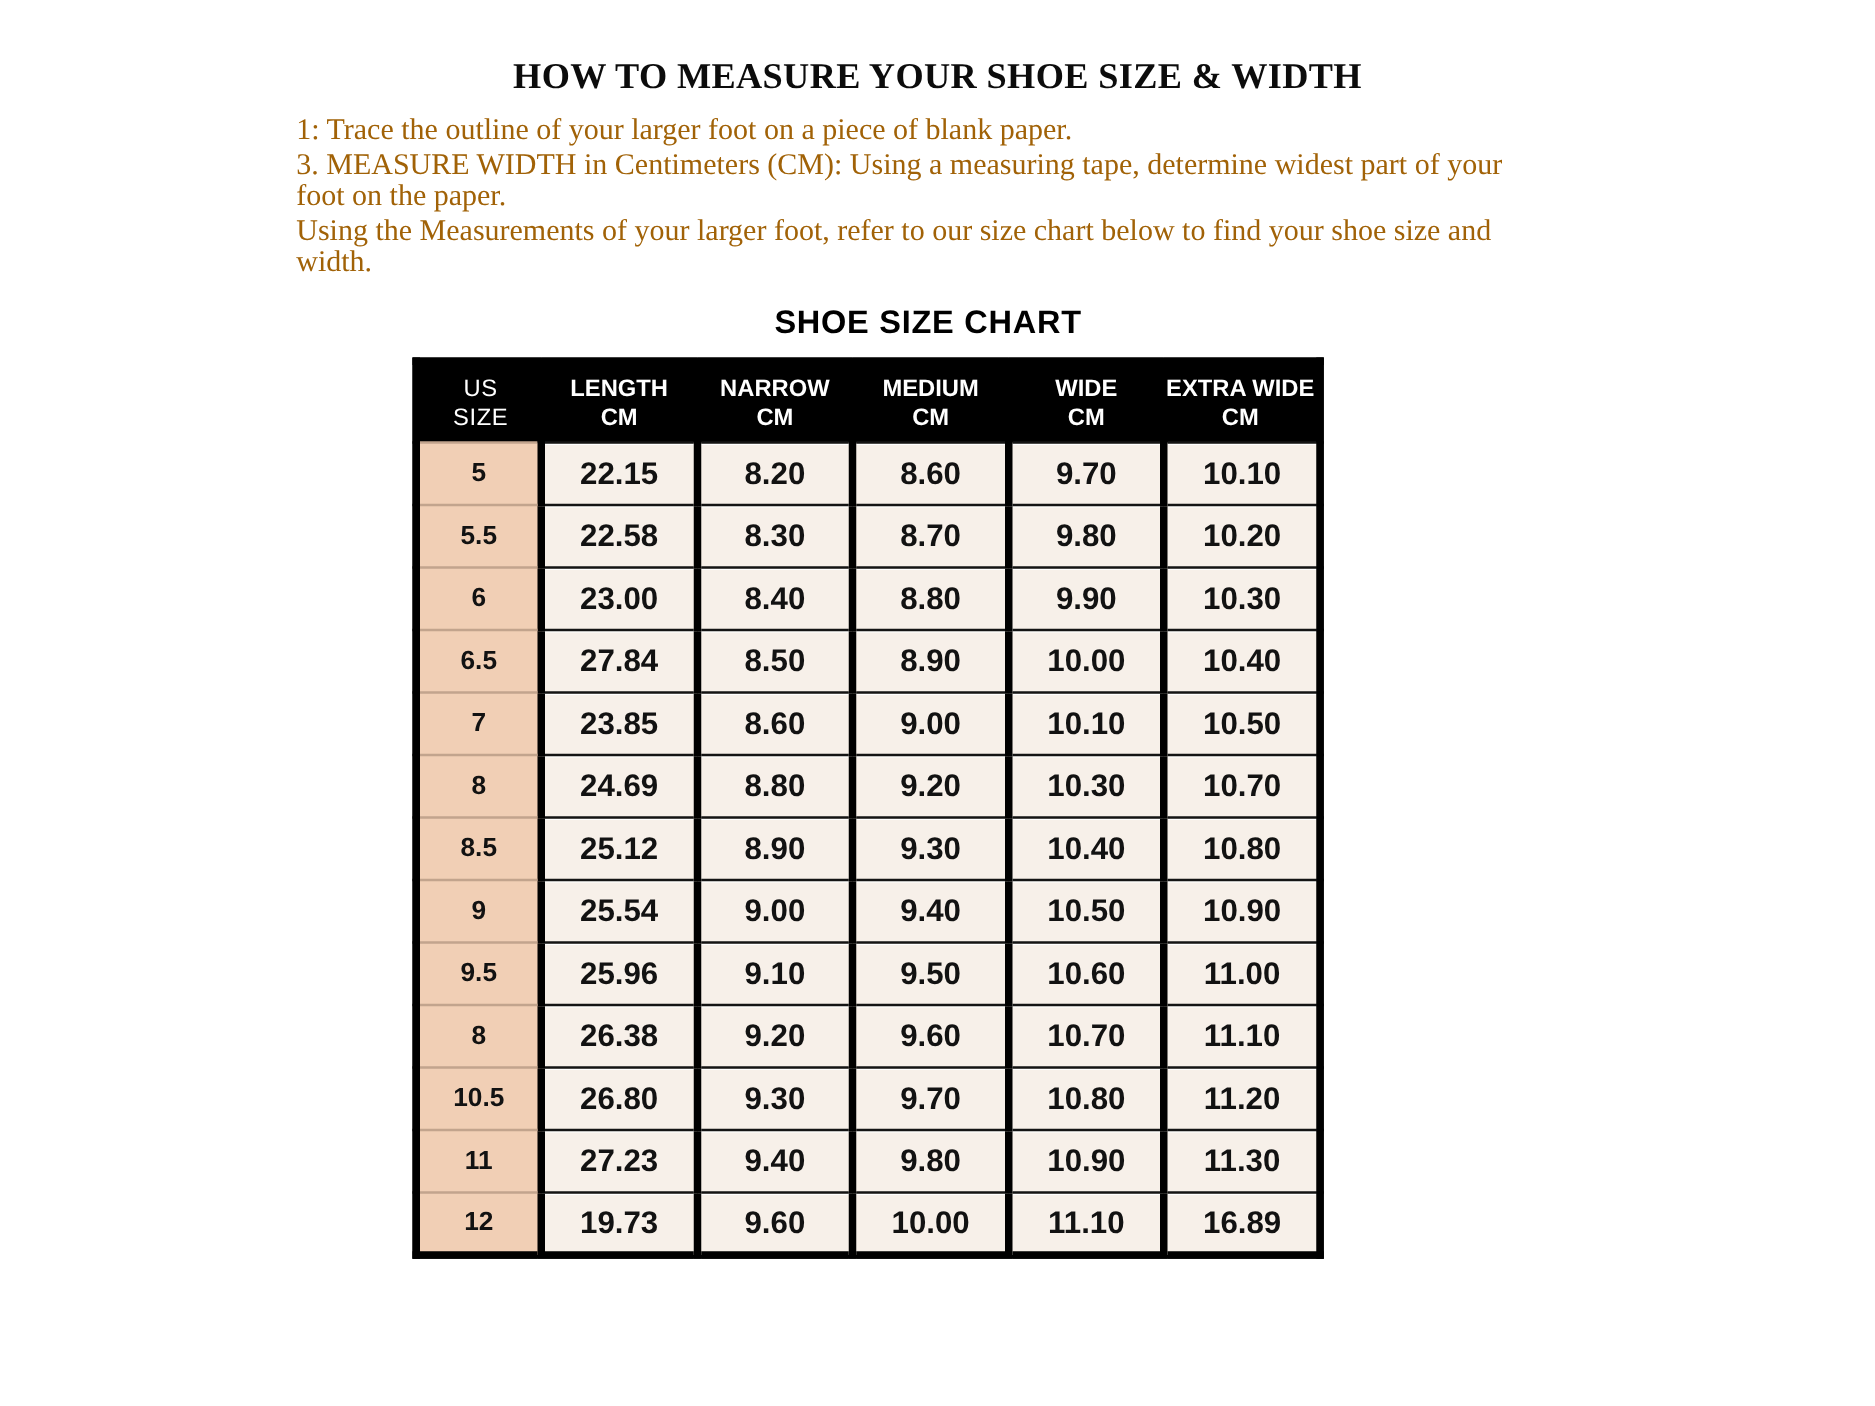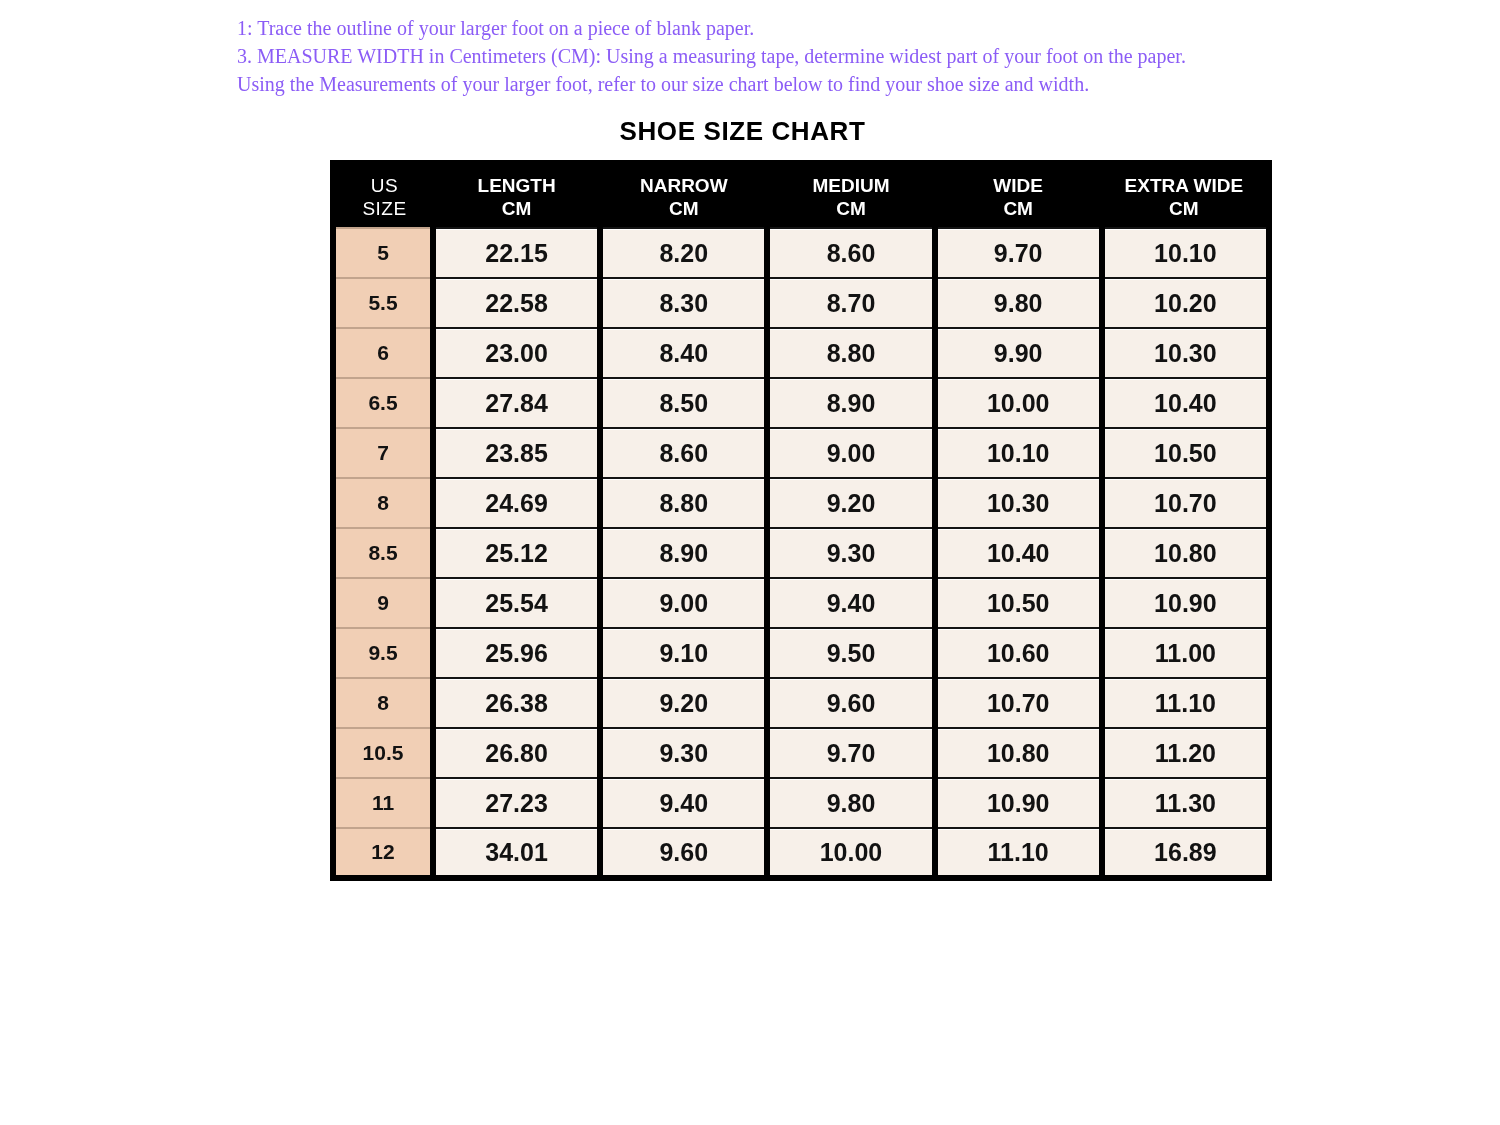--- a/index.html
+++ b/index.html
@@ -28,41 +28,41 @@
     font-weight:bold;
     font-size:29px;
     line-height:30px;
     letter-spacing:0.3px;
     color:#0c0c0c;
   }
 
   .instructions{
     margin:16px 0 0 237px;
     width:990px;
-    font-size:20px;
+    font-size:24px;
     line-height:25px;
-    color:#8b5cf6;
+    color:#a16207;
   }
   .instructions p{margin:0 0 3px 0;}
 
   .chart-title{
     margin:20px 0 0 330px;
     width:825px;
     text-align:center;
     font-family:"Liberation Sans", sans-serif;
     font-weight:bold;
     font-size:26px;
     line-height:28px;
     letter-spacing:0.6px;
     color:#000000;
   }
 
   .size-table{
     margin:15px 0 0 330px;
-    width:942px;
+    width:729px;
     border-collapse:collapse;
     table-layout:fixed;
     border:6px solid var(--grid);
     background:var(--grid);
     font-family:"Liberation Sans", sans-serif;
   }
   .size-table col.c-size{width:100px;}
 
   .size-table th{
     background:var(--header-bg);
@@ -97,20 +97,21 @@
   }
   .size-table td.data + td.data{
     border-left:6px solid var(--grid);
   }
 </style>
 </head>
 <body>
 
 <main class="page">
 
+  <h1 class="page-title">HOW TO MEASURE YOUR SHOE SIZE &amp; WIDTH</h1>
 
   <section class="instructions">
     <p>1: Trace the outline of your larger foot on a piece of blank paper.</p>
     <p>3. MEASURE WIDTH in Centimeters (CM): Using a measuring tape, determine widest part of your foot on the paper.</p>
     <p>Using the Measurements of your larger foot, refer to our size chart below to find your shoe size and width.</p>
   </section>
 
   <h2 class="chart-title">SHOE SIZE CHART</h2>
 
   <table class="size-table">
@@ -242,21 +243,21 @@
         <tr>
           <td class="size">11</td>
           <td class="data">27.23</td>
           <td class="data">9.40</td>
           <td class="data">9.80</td>
           <td class="data">10.90</td>
           <td class="data">11.30</td>
         </tr>
         <tr>
           <td class="size">12</td>
-          <td class="data">34.01</td>
+          <td class="data">19.73</td>
           <td class="data">9.60</td>
           <td class="data">10.00</td>
           <td class="data">11.10</td>
           <td class="data">16.89</td>
         </tr>
       </tbody>
   </table>
 
 </main>
 

